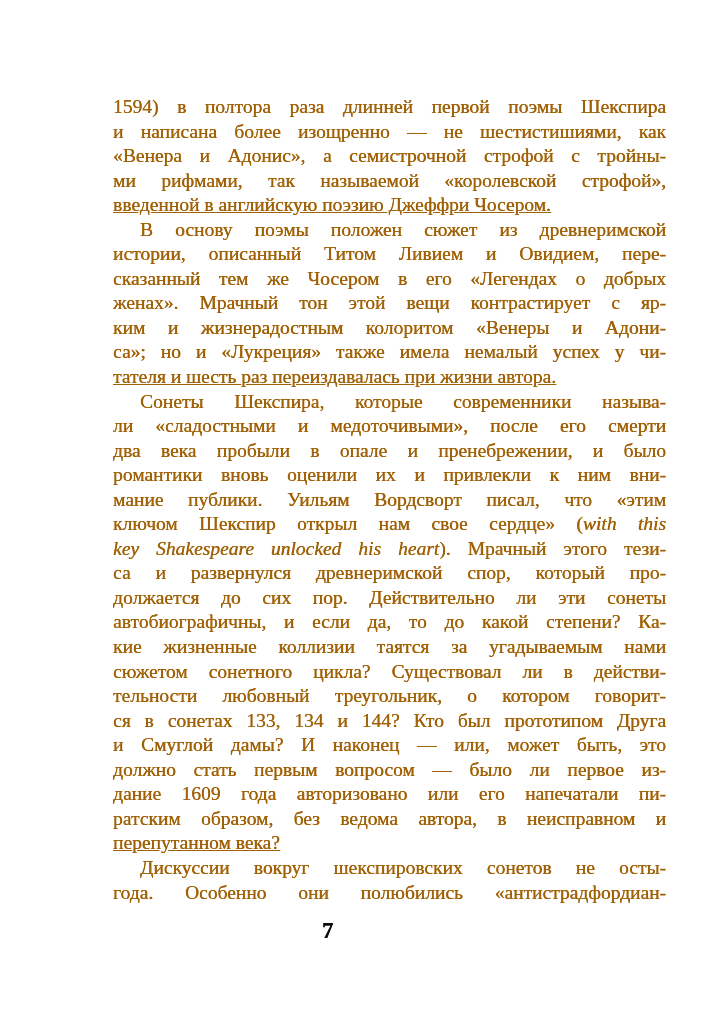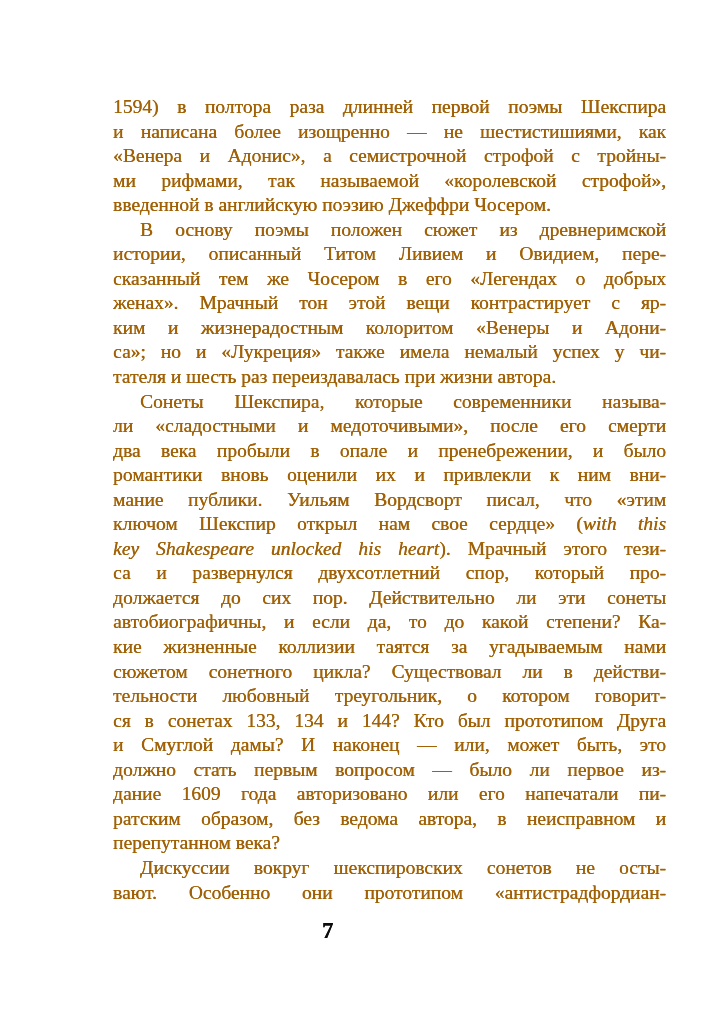--- a/index.html
+++ b/index.html
@@ -34,20 +34,21 @@
   .line {
     text-align: justify;
     text-align-last: justify;
     height: 24.55px;
     overflow: hidden;
     white-space: nowrap;
   }
   .line.endline {
     text-align: right;
     text-align-last: left;
+    text-decoration: underline;
   }
   .line.indent { text-indent: 27px; }
   .line i { }
   .page-number {
     position: absolute;
     top: 918px;
     left: 0;
     width: 709px;
     text-align: center;
     font-family: "Liberation Serif", "DejaVu Serif", serif;
@@ -80,32 +81,32 @@
         <div class="line endline"><span>тателя и шесть раз переиздавалась при жизни автора.</span></div>
       </div>
       <div class="paragraph">
         <div class="line indent"><span>Сонеты Шекспира, которые современники называ-</span></div>
         <div class="line"><span>ли «сладостными и медоточивыми», после его смерти</span></div>
         <div class="line"><span>два века пробыли в опале и пренебрежении, и было</span></div>
         <div class="line"><span>романтики вновь оценили их и привлекли к ним вни-</span></div>
         <div class="line"><span>мание публики. Уильям Вордсворт писал, что «этим</span></div>
         <div class="line"><span>ключом Шекспир открыл нам свое сердце» (</span><i>with this</i></div>
         <div class="line"><i>key Shakespeare unlocked his heart</i><span>). Мрачный этого тези-</span></div>
-        <div class="line"><span>са и развернулся двухсотлетний спор, который про-</span></div>
+        <div class="line"><span>са и развернулся древнеримской спор, который про-</span></div>
         <div class="line"><span>должается до сих пор. Действительно ли эти сонеты</span></div>
         <div class="line"><span>автобиографичны, и если да, то до какой степени? Ка-</span></div>
         <div class="line"><span>кие жизненные коллизии таятся за угадываемым нами</span></div>
         <div class="line"><span>сюжетом сонетного цикла? Существовал ли в действи-</span></div>
         <div class="line"><span>тельности любовный треугольник, о котором говорит-</span></div>
         <div class="line"><span>ся в сонетах 133, 134 и 144? Кто был прототипом Друга</span></div>
         <div class="line"><span>и Смуглой дамы? И наконец — или, может быть, это</span></div>
         <div class="line"><span>должно стать первым вопросом — было ли первое из-</span></div>
         <div class="line"><span>дание 1609 года авторизовано или его напечатали пи-</span></div>
         <div class="line"><span>ратским образом, без ведома автора, в неисправном и</span></div>
         <div class="line endline"><span>перепутанном века?</span></div>
       </div>
       <div class="paragraph">
         <div class="line indent"><span>Дискуссии вокруг шекспировских сонетов не осты-</span></div>
-        <div class="line"><span>вают. Особенно они прототипом «антистрадфордиан-</span></div>
+        <div class="line"><span>года. Особенно они полюбились «антистрадфордиан-</span></div>
       </div>
     </div>
   <div class="page-number">7</div>
 </div>
 
 </body></html>

